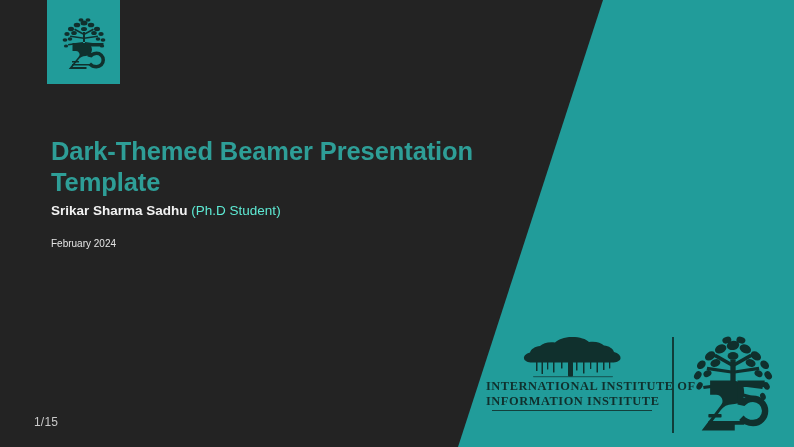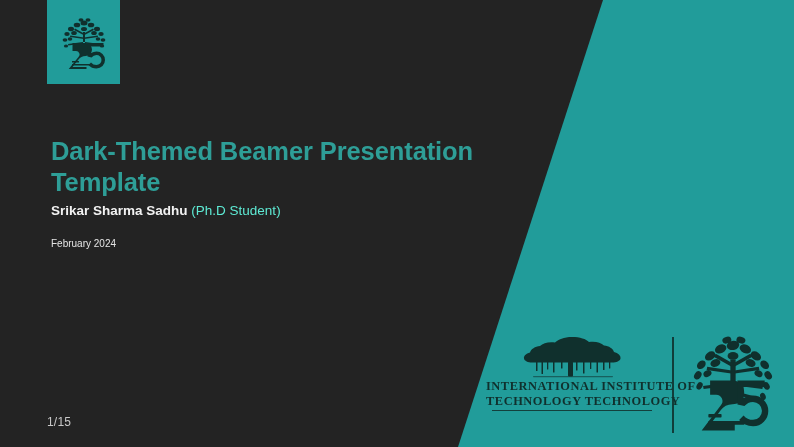--- a/index.html
+++ b/index.html
@@ -74,21 +74,21 @@
   .deck-date {
     font-size: 10px;
     color: #E4E4E4;
     line-height: 1.1;
     margin: 0;
   }
 
   
   .page-number {
     position: absolute;
-    left: 47px;
+    left: 34px;
     bottom: 18px;
     font-size: 12px;
     color: #C9C9C9;
     letter-spacing: 0.2px;
   }
 
   
   .footer-logos {
     position: absolute;
     left: 486px;
@@ -239,21 +239,21 @@
             <rect x="154" y="56" width="2.6" height="16" rx="1.2"></rect>
             <rect x="167" y="57" width="3" height="22" rx="1.2"></rect>
             <rect x="180" y="56" width="3" height="18" rx="1.2"></rect>
             <rect x="192" y="57" width="2.6" height="14" rx="1.2"></rect>
 
             <rect x="40" y="86" width="160" height="2.4" rx="1.2" opacity=".55"></rect>
           </g>
         </svg>
       </span>
       <div class="wm-line1">INTERNATIONAL INSTITUTE OF</div>
-      <div class="wm-line2">TECHNOLOGY TECHNOLOGY</div>
+      <div class="wm-line2">INFORMATION INSTITUTE</div>
       <div class="wm-rule"></div>
     </div>
 
     <div class="logo-divider"></div>
 
     <div class="anniv-logo">
       <span>
         <svg width="88" height="104" viewBox="0 0 100 118" aria-hidden="true">
           <g fill="#10302D">
 

